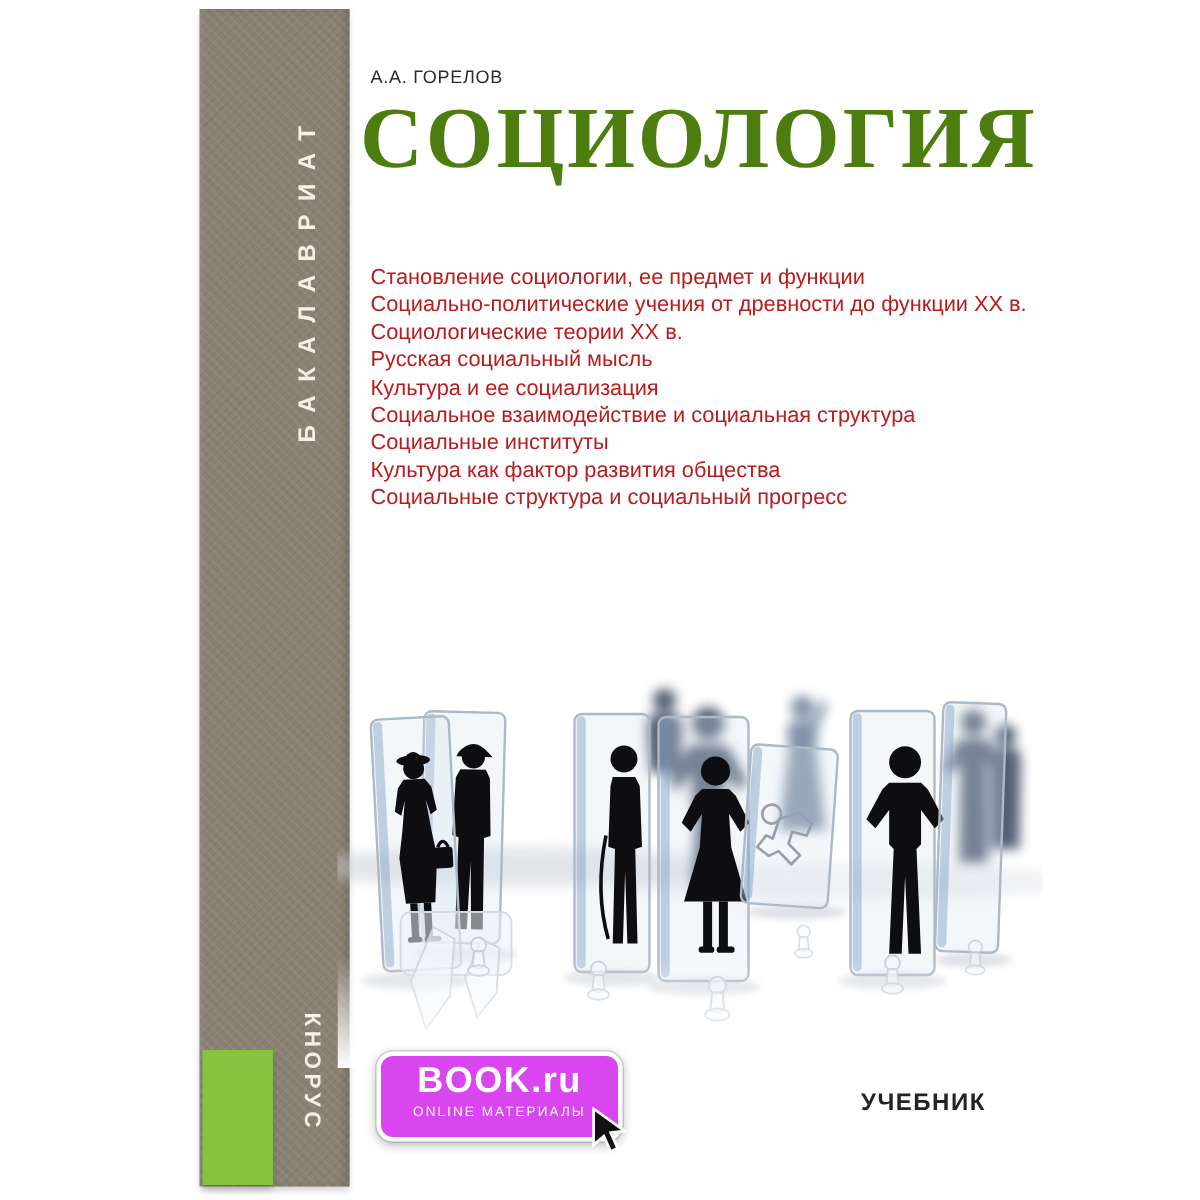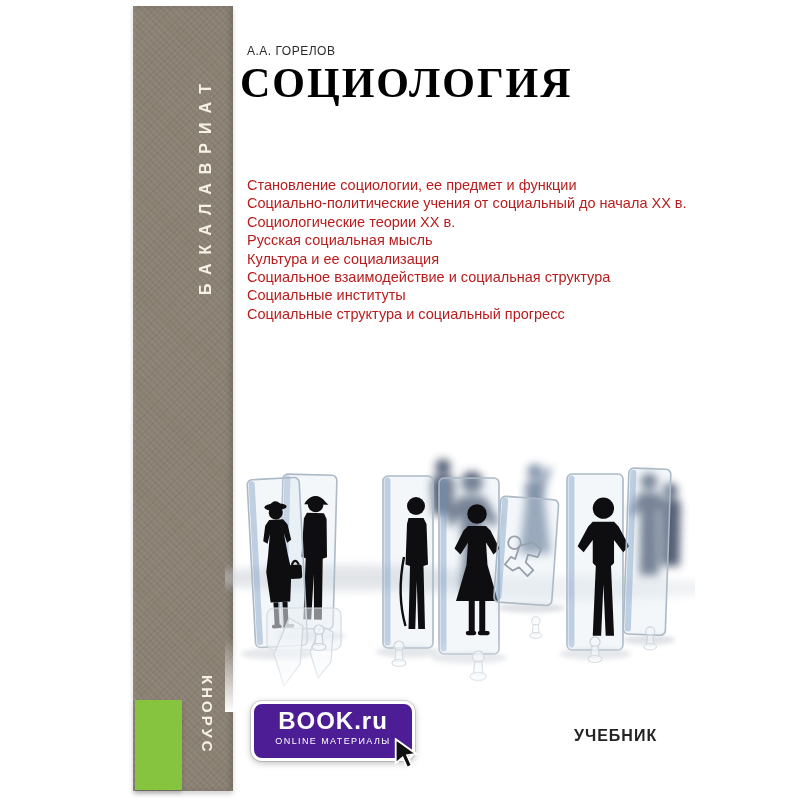--- a/index.html
+++ b/index.html
@@ -34,21 +34,21 @@
     background:#86c440;box-shadow:0 3px 4px rgba(0,0,0,.18);
   }
   
   .author{
     position:absolute;left:247px;top:44px;
     font-size:12px;font-weight:400;color:#2b2b2d;letter-spacing:.5px;
   }
   .title{
     position:absolute;left:240px;top:60px;
     font-family:"Liberation Serif", serif;
-    font-size:42px;font-weight:700;color:#000000;letter-spacing:2px;line-height:1.1;
+    font-size:58px;font-weight:700;color:#4d7c0f;letter-spacing:2px;line-height:1.1;
     white-space:nowrap;
   }
   .topics{
     position:absolute;left:247px;top:176px;width:440px;
     font-size:14.5px;line-height:18.4px;color:#b91c1c;
   }
   .topics div{white-space:nowrap;}
   
   .photo{position:absolute;left:225px;top:412px;width:470px;height:300px;}
   .pnl{fill:rgba(213,226,237,.28);stroke:#acb9c6;stroke-width:1.6;}
@@ -56,21 +56,21 @@
   .sil{fill:#0e0e10;}
   .sil-line{stroke:#0e0e10;stroke-width:1.6;fill:none;}
   .bgfig{fill:#36425c;}
   .slate{fill:#5d7390;}
   .chalk{stroke:#97a1ac;stroke-width:2;fill:none;stroke-linejoin:round;}
   .pawn{fill:rgba(245,248,251,.65);stroke:#c6cfd8;stroke-width:1.2;}
   .pshadow{fill:#b7bdc7;}
   
   .bookru{
     position:absolute;left:251px;top:701px;width:158px;height:54px;
-    background:#4c1d95;border:3px solid #ffffff;border-radius:11px;
+    background:#d946ef;border:3px solid #ffffff;border-radius:11px;
     box-shadow:0 2px 7px rgba(0,0,0,.28), 0 0 0 1px rgba(110,110,110,.22);
     color:#ffffff;text-align:center;
   }
   .bookru-name{font-size:24px;font-weight:700;letter-spacing:1px;margin-top:5px;line-height:1;}
   .bookru-sub{font-size:9px;font-weight:400;letter-spacing:1.4px;margin-top:2px;
     border-top:1px solid rgba(255,255,255,.0);}
   .cursor-icon{position:absolute;right:-8px;bottom:-12px;width:28px;height:32px;}
   
   .edition{
     position:absolute;left:574px;top:727px;
@@ -82,26 +82,27 @@
 
 <div class="spine"></div>
 <div class="series-label">БАКАЛАВРИАТ</div>
 <div class="green-block"></div>
 <div class="publisher-label">КНОРУС</div>
 
 <div class="author">А.А. ГОРЕЛОВ</div>
 <div class="title">СОЦИОЛОГИЯ</div>
 <div class="topics">
   <div>Становление социологии, ее предмет и функции</div>
-  <div>Социально-политические учения от социальный до начала XX в.</div>
+  <div>Социально-политические учения от древности до функции XX в.</div>
   <div>Социологические теории XX в.</div>
-  <div>Русская социальная мысль</div>
+  <div>Русская социальный мысль</div>
   <div>Культура и ее социализация</div>
   <div>Социальное взаимодействие и социальная структура</div>
   <div>Социальные институты</div>
+  <div>Культура как фактор развития общества</div>
   <div>Социальные структура и социальный прогресс</div>
 </div>
 
 <svg class="photo" viewBox="0 0 470 300" xmlns="http://www.w3.org/2000/svg">
   <defs>
     <filter id="b2" x="-60%" y="-60%" width="220%" height="220%">
         <feGaussianBlur stdDeviation="2"></feGaussianBlur>
       </filter>
     <filter id="b4" x="-60%" y="-60%" width="220%" height="220%">
         <feGaussianBlur stdDeviation="4"></feGaussianBlur>

